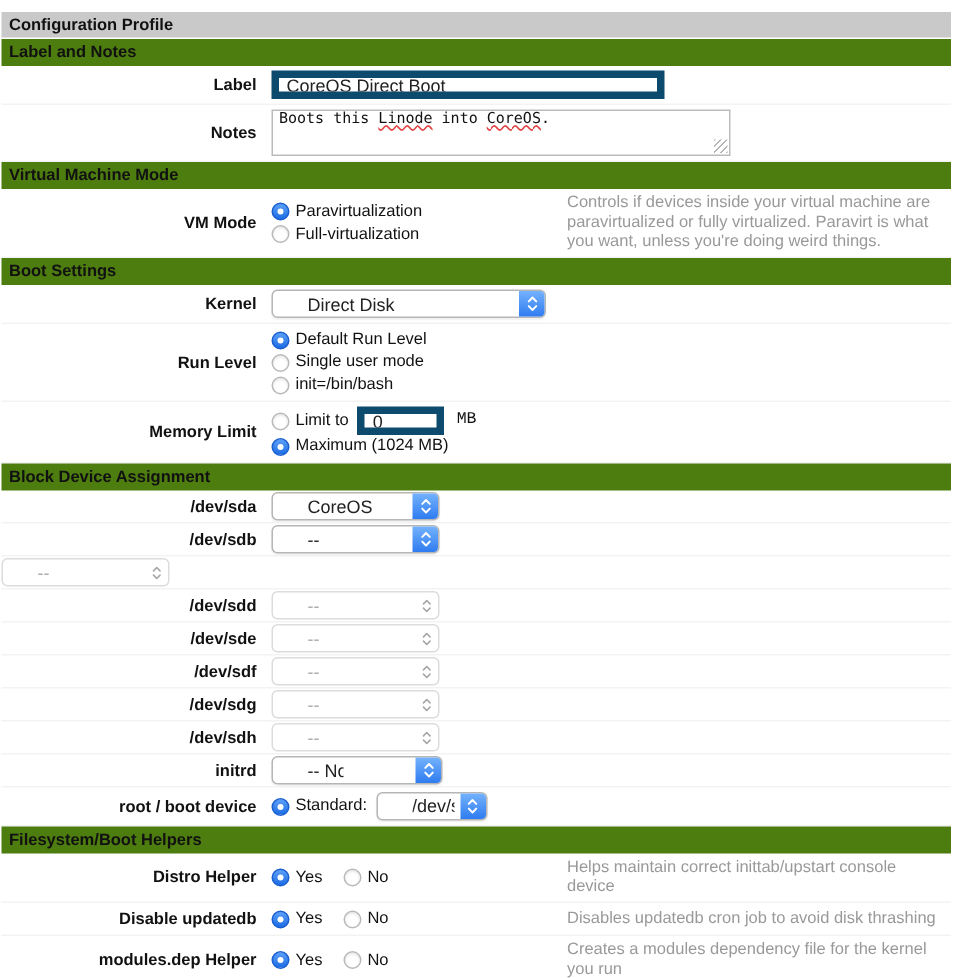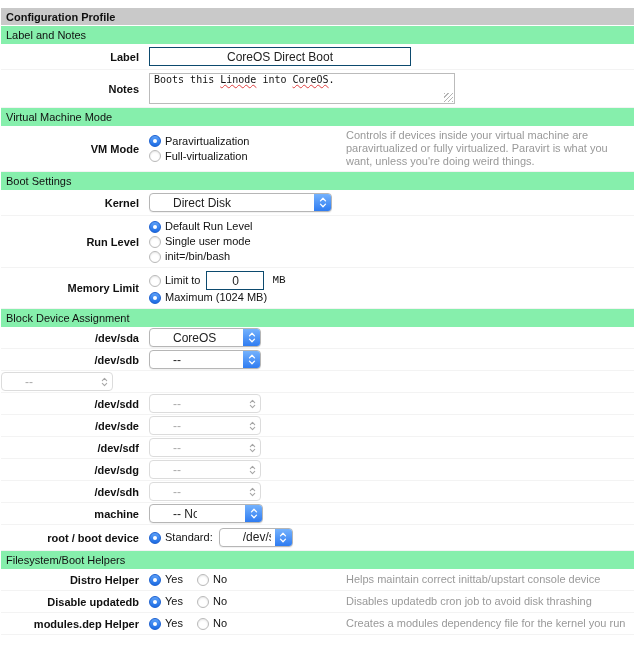--- a/index.html
+++ b/index.html
@@ -2,31 +2,31 @@
 <html><head>
 <meta charset="utf-8">
 <style>
   * { box-sizing: border-box; margin: 0; padding: 0; }
   html, body { width: 640px; background: #fff; }
   body { font-family: "Liberation Sans", sans-serif; font-size: 11px; color: #111; }
   .page { margin: 8px 6px 0 1px; }
 
   .bar { height: 18px; line-height: 18px; padding-left: 5px; font-size: 11px; }
   .bar.main { background: #c9c9c9; font-weight: bold; border-bottom: 1px solid #fff; }
-  .bar.section { background: #86efac; }
+  .bar.section { background: #4d7c0f; font-weight: bold; }
 
   .row { display: flex; align-items: center; border-bottom: 1px solid #f3f3f3; padding: 3px 0; }
   .row.tight { padding: 1px 0; }
-  .lbl { width: 148px; padding-right: 10px; flex-shrink: 0; text-align: right; font-weight: bold; line-height: 14px; }
+  .lbl { width: 148px; padding-right: 10px; flex-shrink: 0; text-align: right; font-weight: bold; line-height: 14px; margin-left: 32px; }
   .ctl { flex: 1; min-width: 0; }
   .ctl-fixed { flex: none; width: 197px; }
   .help { flex: 1; color: #999; line-height: 13px; padding-right: 6px; }
 
-  input[type="text"] { height: 19px; border: 1px solid #0c4a6e; background: #fff;
-    font-family: "Liberation Sans", sans-serif; font-size: 12px; padding: 0 16px; color: #222; text-align: center; }
+  input[type="text"] { height: 19px; border: 5px solid #0c4a6e; background: #fff;
+    font-family: "Liberation Sans", sans-serif; font-size: 12px; padding: 0 5px; color: #222; }
   .input-label { width: 262px; }
   .input-limit { width: 58px; }
   .input-custom { width: 100px; }
 
   .textarea { position: relative; width: 306px; height: 31px; border: 1px solid #bbb; background: #fff;
     font-family: "DejaVu Sans Mono", monospace; font-size: 10px; line-height: 12px; padding: 0 4px;
     overflow: hidden; }
   .textarea::after { content: ""; position: absolute; right: 1px; bottom: 1px; width: 9px; height: 9px;
     background: repeating-linear-gradient(315deg, #b5b5b5 0 1px, transparent 1px 3px); }
   .miss { text-decoration: underline; text-decoration-style: wavy; text-decoration-color: #e04040;
@@ -265,21 +265,21 @@
             <svg width="7" height="10" viewBox="0 0 8 11">
               <path d="M1.5 3.9 L4 1.3 L6.5 3.9" fill="none" stroke="#a6a6a6" stroke-width="1.2" stroke-linecap="round" stroke-linejoin="round"></path>
               <path d="M1.5 7.1 L4 9.7 L6.5 7.1" fill="none" stroke="#a6a6a6" stroke-width="1.2" stroke-linecap="round" stroke-linejoin="round"></path>
             </svg>
           </span>
       </div>
     </div>
   </div>
 
   <div class="row tight">
-    <div class="lbl">machine</div>
+    <div class="lbl">initrd</div>
     <div class="ctl">
       <div class="sel sel-initrd">
         <span class="txt">-- No initrd --</span>
         <span class="btn">
             <svg width="8" height="11" viewBox="0 0 8 11">
               <path d="M1.5 3.9 L4 1.3 L6.5 3.9" fill="none" stroke="#fff" stroke-width="1.3" stroke-linecap="round" stroke-linejoin="round"></path>
               <path d="M1.5 7.1 L4 9.7 L6.5 7.1" fill="none" stroke="#fff" stroke-width="1.3" stroke-linecap="round" stroke-linejoin="round"></path>
             </svg>
           </span>
       </div>

